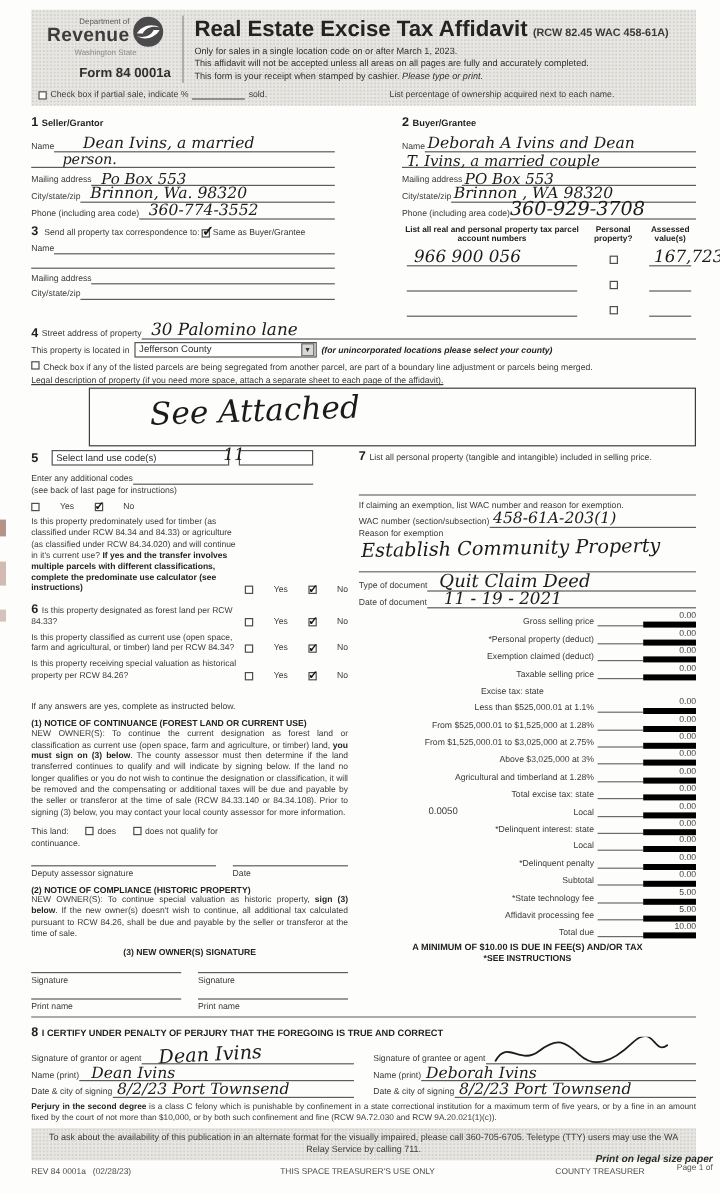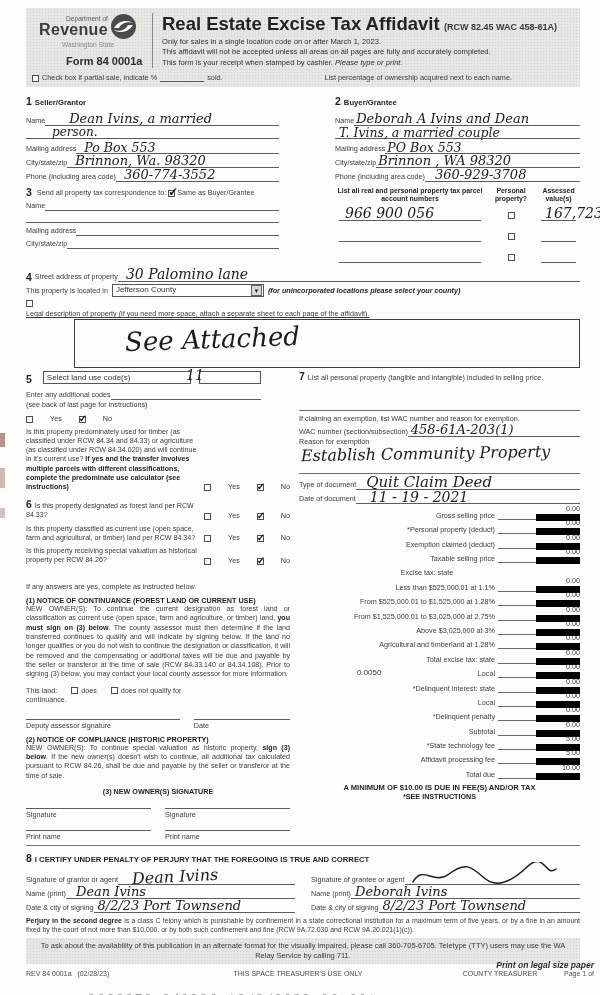--- a/index.html
+++ b/index.html
@@ -68,21 +68,21 @@
   .para{font-size:7.1px;line-height:1.32;text-align:justify;}
   .sig2{display:flex;gap:14px;}
   .sig2 > div{flex:1;}
   .lbl-under{font-size:7.2px;border-top:1px solid #5c5c5c;padding-top:1px;}
   
   .fee-row{display:flex;align-items:flex-end;height:14.4px;position:relative;font-size:7.2px;}
   .fee-prefix{position:absolute;left:58px;bottom:2px;font-size:8px;color:#3a3a3a;}
   .fee-label{width:196px;text-align:right;white-space:nowrap;padding-bottom:1px;color:#3a3a3a;}
   .fee-header .fee-label{text-align:center;padding-left:60px;}
   .fee-leader{flex:1;border-bottom:1px solid #6a6a6a;margin:0 0 1px 3px;}
-  .fee-value{width:44px;text-align:right;border-bottom:7px solid #000000;padding-bottom:1px;flex:none;}
+  .fee-value{width:44px;text-align:right;border-bottom:5px solid #000000;padding-bottom:1px;flex:none;}
   .fee-header .fee-leader{visibility:hidden;}
   .fee-header .fee-value{border-bottom:none;}
   .minnote{text-align:center;font-size:7.6px;font-weight:bold;color:#1f1f1f;margin-top:3px;}
   .seeinst{text-align:center;font-size:7.2px;font-weight:bold;color:#1f1f1f;}
   
   .s8{border-top:1px solid #777;margin-top:4px;padding-top:2px;}
   .s8grid{display:flex;gap:16px;margin-top:1px;}
   .s8grid > div{flex:1;}
   .perjury{font-size:6.9px;line-height:1.3;text-align:justify;margin-top:4px;}
   .access{font-size:7.5px;text-align:center;line-height:1.35;padding:3px 10px;margin-top:3px;}
@@ -193,21 +193,21 @@
         </div>
       <div class="frow" style="height:14px;">
           <span class="flabel">City/state/zip</span>
         <span class="fline">
             <span class="hw hw-on" style="font-size:13px;left:2px;">Brinnon ,  WA   98320</span>
           </span>
         </div>
       <div class="frow" style="height:14px;">
           <span class="flabel">Phone (including area code)</span>
         <span class="fline">
-            <span class="hw hw-on" style="font-size:13px;left:10px;">360-929-3708</span>
+            <span class="hw hw-on" style="font-size:16px;left:0;">360-929-3708</span>
           </span>
         </div>
     </div>
   </div>
 
   <div class="cols" style="margin-top:5px;">
     <div class="party-l">
       <div class="txt" style="display:flex;align-items:flex-end;gap:2px;">
         <span class="sn">3</span>
         <span>Send all property tax correspondence to:</span>
@@ -275,20 +275,21 @@
     <div class="txt" style="display:flex;align-items:center;gap:4px;margin-top:2px;">
       <span>This property is located in</span>
       <span class="dd" style="width:152px;">
         <span>Jefferson County</span>
         <span class="dd-btn">▼</span>
       </span>
       <span class="b i">(for unincorporated locations please select your county)</span>
     </div>
     <div class="txt" style="display:flex;gap:3px;margin-top:3px;align-items:flex-start;">
       <span class="cb"></span>
+      <span>Check box if any of the listed parcels are being segregated from another parcel, are part of a boundary line adjustment or parcels being merged.</span>
     </div>
     <div class="txt" style="margin-top:2px;text-decoration:underline;">Legal description of property (if you need more space, attach a separate sheet to each page of the affidavit).</div>
     <div class="legalbox">
       <span class="hw" style="position:absolute;top:8px;left:50px;font-size:26px;transform:rotate(-2deg);">See Attached</span>
     </div>
   </div>
 
   <div class="main">
 
     <div class="mleft">

